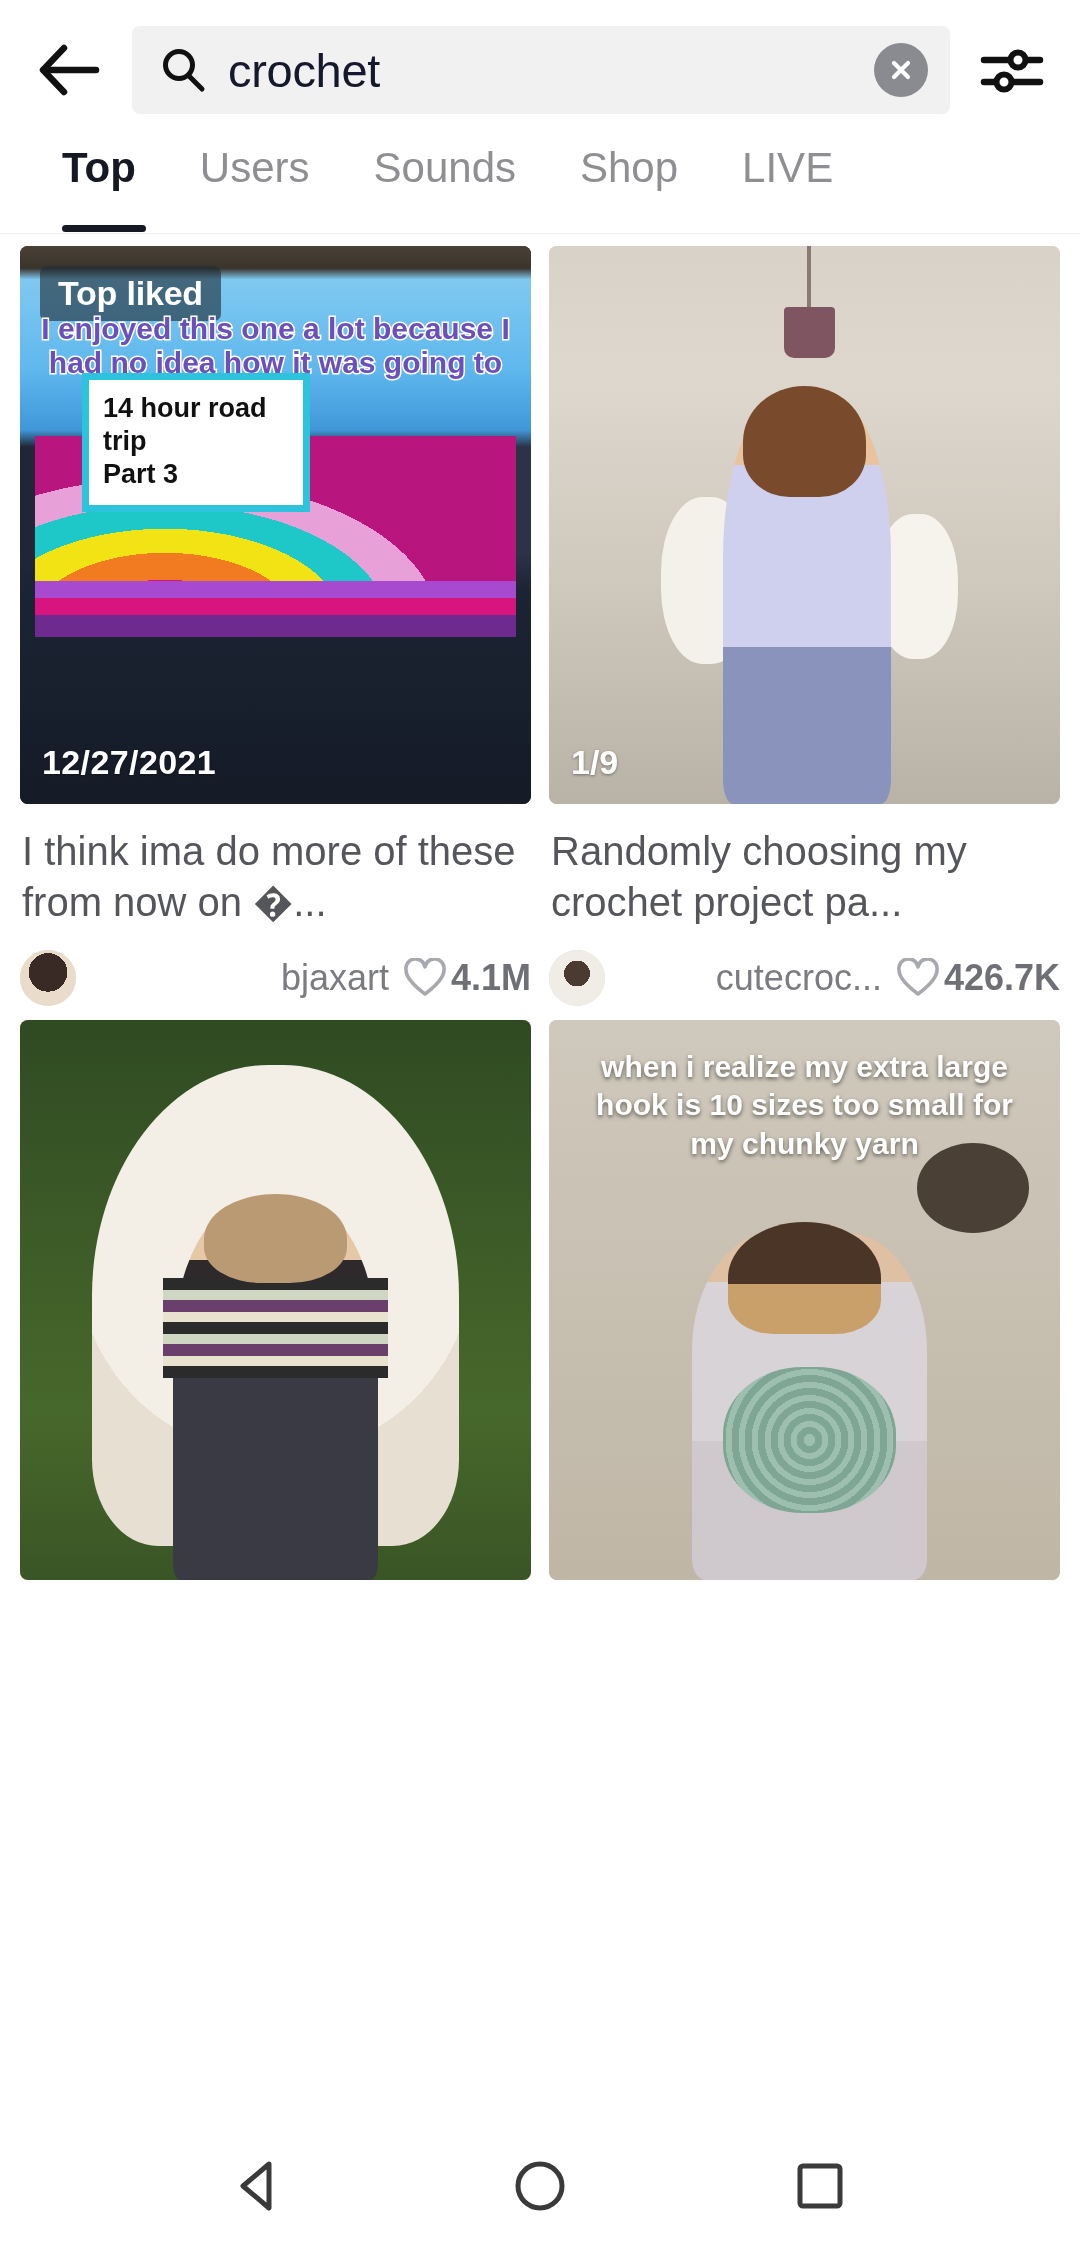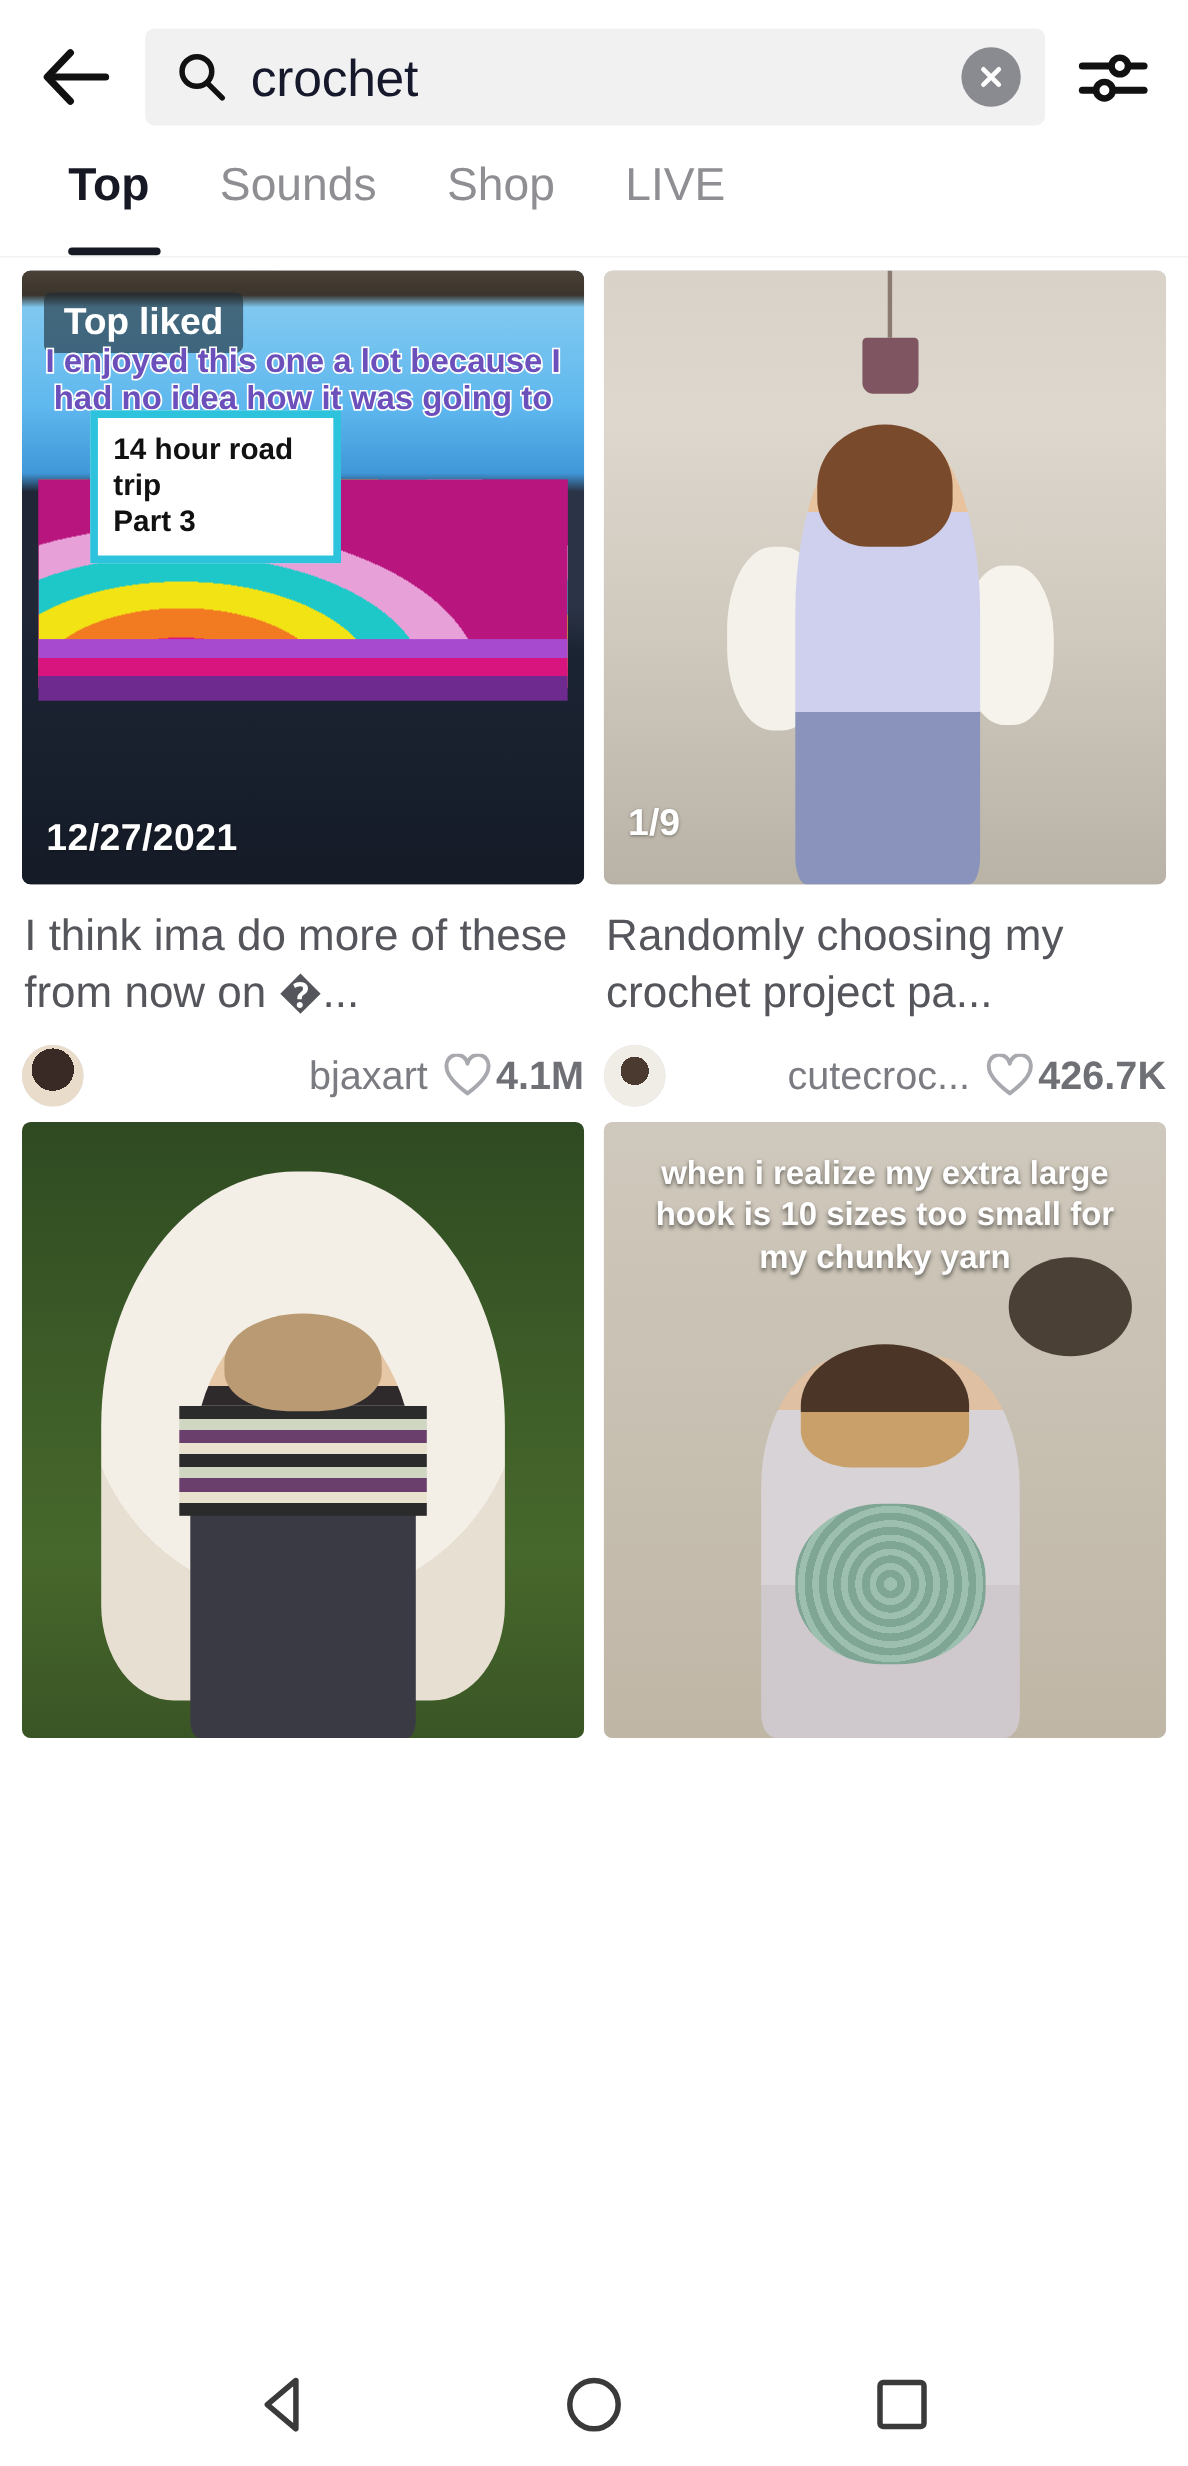--- a/index.html
+++ b/index.html
@@ -104,21 +104,21 @@
     padding: 8px 18px; border-radius: 7px;
     letter-spacing: -0.2px;
   }
   .datestamp {
     position: absolute; left: 22px; bottom: 22px;
     color: #fff; font-size: 34px; font-weight: bold;
     letter-spacing: 0.4px;
     text-shadow: 0 1px 3px rgba(0,0,0,.35);
   }
   .pagecount {
-    position: absolute; left: 22px; bottom: 36px;
+    position: absolute; left: 22px; bottom: 22px;
     color: #fff; font-size: 34px; font-weight: bold;
     text-shadow: 0 1px 3px rgba(0,0,0,.4);
   }
 
   .ovl-sub {
     position: absolute; top: 66px; left: 0; right: 0;
     text-align: center;
     color: #6b4fbb;
     -webkit-text-stroke: 3px #ffffff;
     paint-order: stroke fill;
@@ -298,20 +298,23 @@
         <circle cx="24" cy="40" r="7.5" fill="#fff" stroke="#111" stroke-width="6"></circle>
       </svg>
     </div>
   </div>
 
   <div class="tabs">
     <div class="tab first active">
       <span>Top</span>
     </div>
     <div class="tab">
+      <span>Users</span>
+    </div>
+    <div class="tab">
       <span>Sounds</span>
     </div>
     <div class="tab">
       <span>Shop</span>
     </div>
     <div class="tab">
       <span>LIVE</span>
     </div>
   </div>
 

